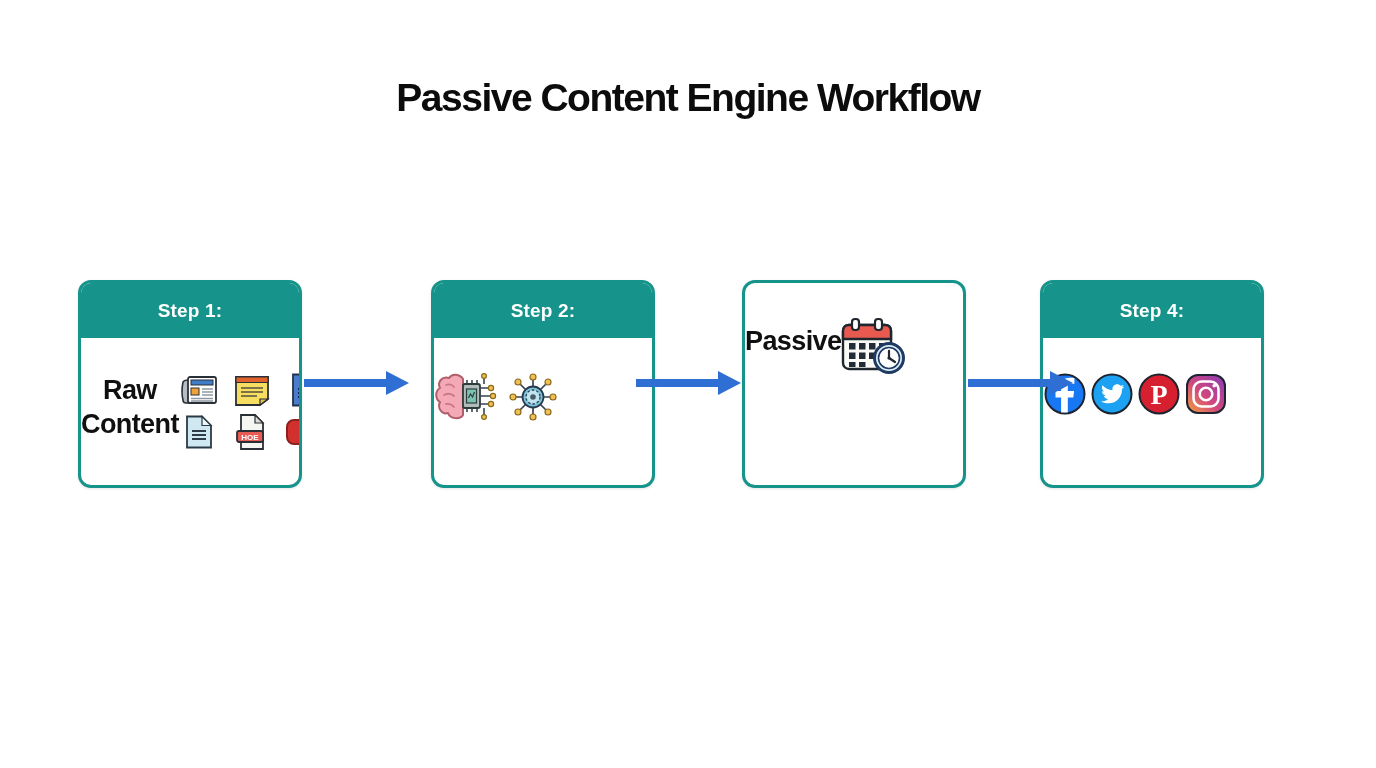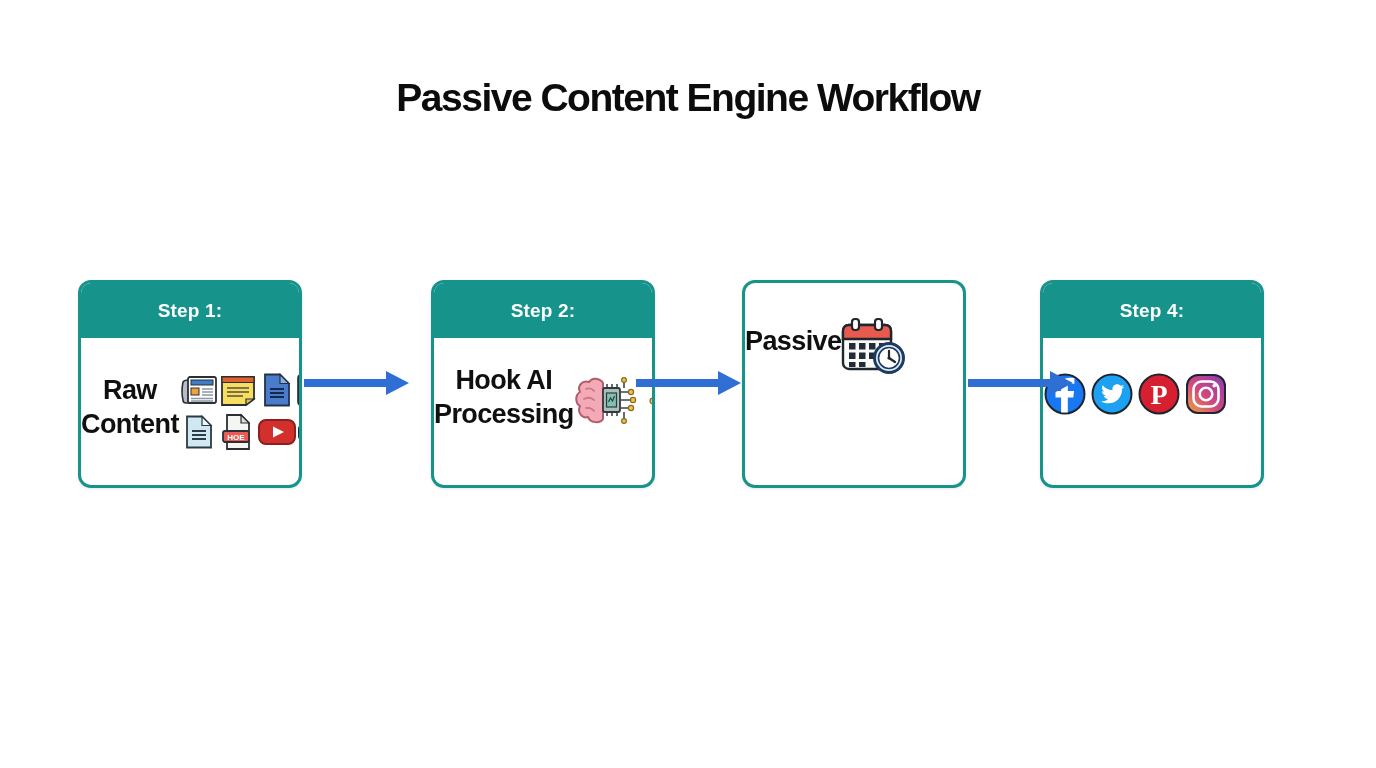--- a/index.html
+++ b/index.html
@@ -19,21 +19,21 @@
   .card-header{
     height:55px;background:#16948b;display:flex;align-items:center;justify-content:center;
     color:#ffffff;font-size:19px;font-weight:bold;letter-spacing:.2px;
   }
   .card-body{display:flex;flex-direction:row;align-items:center;padding-top:26px;}
   .card-title{
     font-size:27px;font-weight:bold;color:#101010;text-align:center;
     line-height:1.25;letter-spacing:-.6px;
   }
   .card-title span{display:block;}
-  .icon-grid{display:grid;grid-template-columns:repeat(4,auto);gap:5px 0;margin-top:8px;align-items:center;justify-items:center;}
+  .icon-grid{display:grid;grid-template-columns:repeat(4,auto);gap:5px 14px;margin-top:8px;align-items:center;justify-items:center;}
   .icon-row{display:flex;align-items:center;justify-content:center;gap:7px;margin-top:7px;}
   .icon-row.social{gap:3px;margin-top:8px;}
   .arrow{position:absolute;top:370px;width:108px;height:26px;}
   svg{display:block;}
 </style>
 </head>
 <body>
 
 <div class="canvas">
 
@@ -111,24 +111,20 @@
         </svg>
       </div>
     </div>
   </div>
 
   <div class="card" style="left:431px">
     <div class="card-header">
       <span>Step 2:</span>
     </div>
     <div class="card-body">
-      <div class="card-title">
-        <span>Hook AI</span>
-        <span>Processing</span>
-      </div>
       <div class="icon-row">
 
         <svg width="64" height="52" viewBox="0 0 64 52">
           <path d="M29 8 C26 3 18 2 15 7 C8 5 3 11 6 17 C1 20 1 28 6 31 C3 37 8 44 14 42 C16 48 26 49 29 44 Z" fill="#f4aab6" stroke="#b05e6c" stroke-width="2" stroke-linejoin="round"></path>
           <path d="M12 14 q5 -2 8 2 M10 24 q6 -3 10 1 M12 33 q5 -1 8 3" stroke="#cc7888" fill="none" stroke-width="1.8" stroke-linecap="round"></path>
           <path d="M33 13 v-4 M38 13 v-4 M43 13 v-4 M33 41 v-4 M38 41 v-4 M43 41 v-4" stroke="#2f3b3b" stroke-width="1.5"></path>
           <rect x="29" y="13" width="17" height="24" rx="2" fill="#aebdb9" stroke="#2f3b3b" stroke-width="1.8"></rect>
           <rect x="32.5" y="18" width="10" height="14" fill="#7cc3b4" stroke="#2f3b3b" stroke-width="1.2"></rect>
           <path d="M34.5 27 l2 -4 2 3 2 -5" stroke="#2f3b3b" fill="none" stroke-width="1.2"></path>
           <path d="M46 17 h10 M46 25 h12 M46 33 h10 M50 13 v-7 M50 37 v8" stroke="#3a4553" stroke-width="1.6" fill="none"></path>

